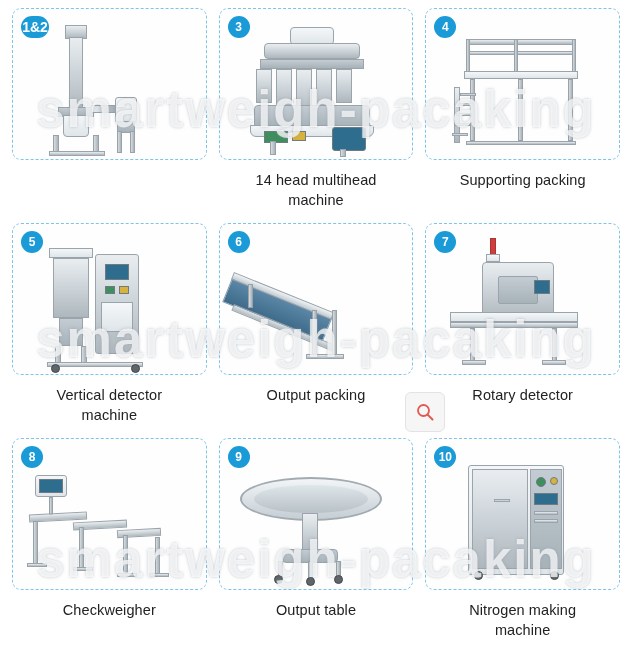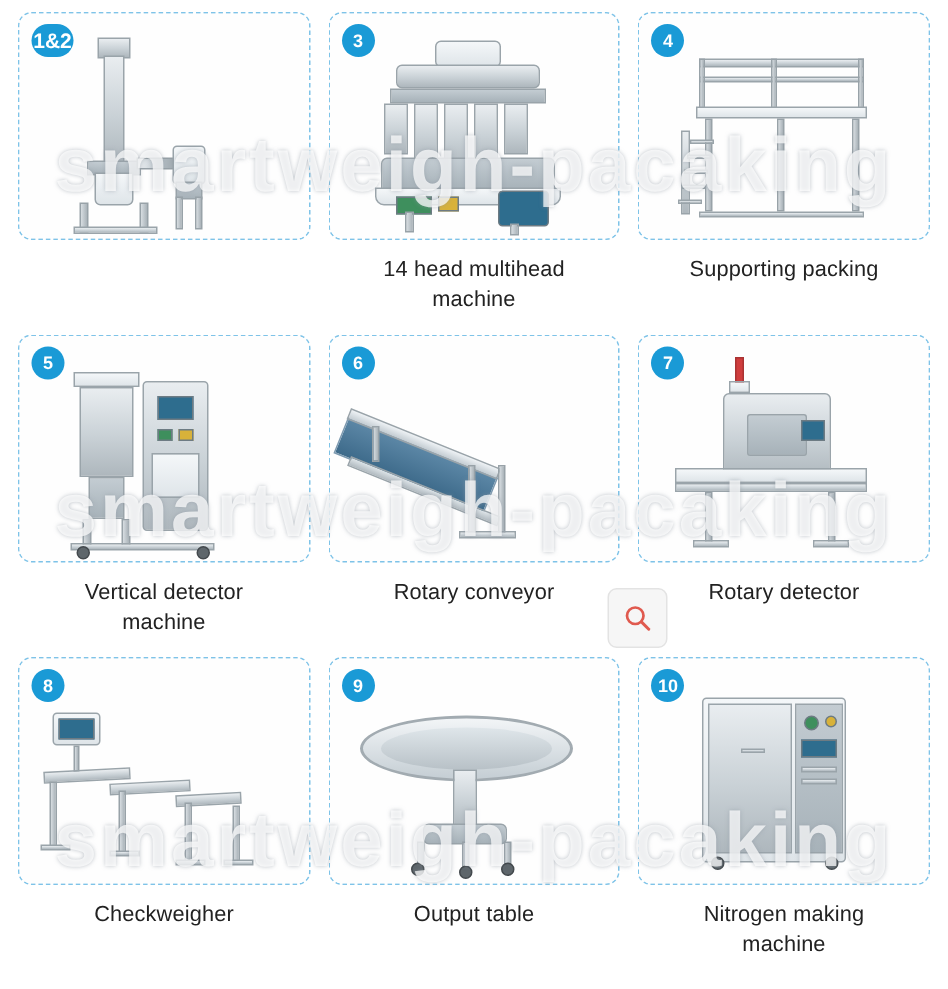--- a/index.html
+++ b/index.html
@@ -264,21 +264,21 @@
         <div style="position:absolute;left:12px;top:54px;width:108px;height:26px;background:linear-gradient(180deg,#5c87a6,#3d6a8a);border:1px solid #7d9ab0;transform:rotate(22deg);transform-origin:left top;box-sizing:border-box;"></div>
         <div style="position:absolute;left:14px;top:48px;width:108px;height:8px;background:linear-gradient(180deg,#eef2f5,#c2cbd1);border:1px solid #9aa4aa;transform:rotate(22deg);transform-origin:left top;box-sizing:border-box;"></div>
         <div style="position:absolute;left:14px;top:80px;width:108px;height:7px;background:linear-gradient(180deg,#dde4e8,#b1bac0);border:1px solid #9aa4aa;transform:rotate(22deg);transform-origin:left top;box-sizing:border-box;"></div>
         <div class="leg" style="left:92px;top:86px;width:5px;height:46px;"></div>
         <div class="leg" style="left:112px;top:86px;width:5px;height:46px;"></div>
         <div class="m" style="left:86px;top:130px;width:38px;height:5px;"></div>
         <div class="leg" style="left:28px;top:60px;width:5px;height:24px;"></div>
       </div>
     </div>
     <div class="caption">
-      <div>Rotary conveyor</div>
+      <div>Output packing</div>
     </div>
   </div>
 
   <div class="cell">
     <div class="imgbox">
       <div class="badge">7</div>
       <div class="art">
         <div class="m" style="left:64px;top:14px;width:6px;height:18px;background:#cf3d3d;border-color:#a33;"></div>
         <div class="m light" style="left:60px;top:30px;width:14px;height:8px;"></div>
         <div class="m" style="left:56px;top:38px;width:72px;height:58px;border-radius:4px;"></div>

